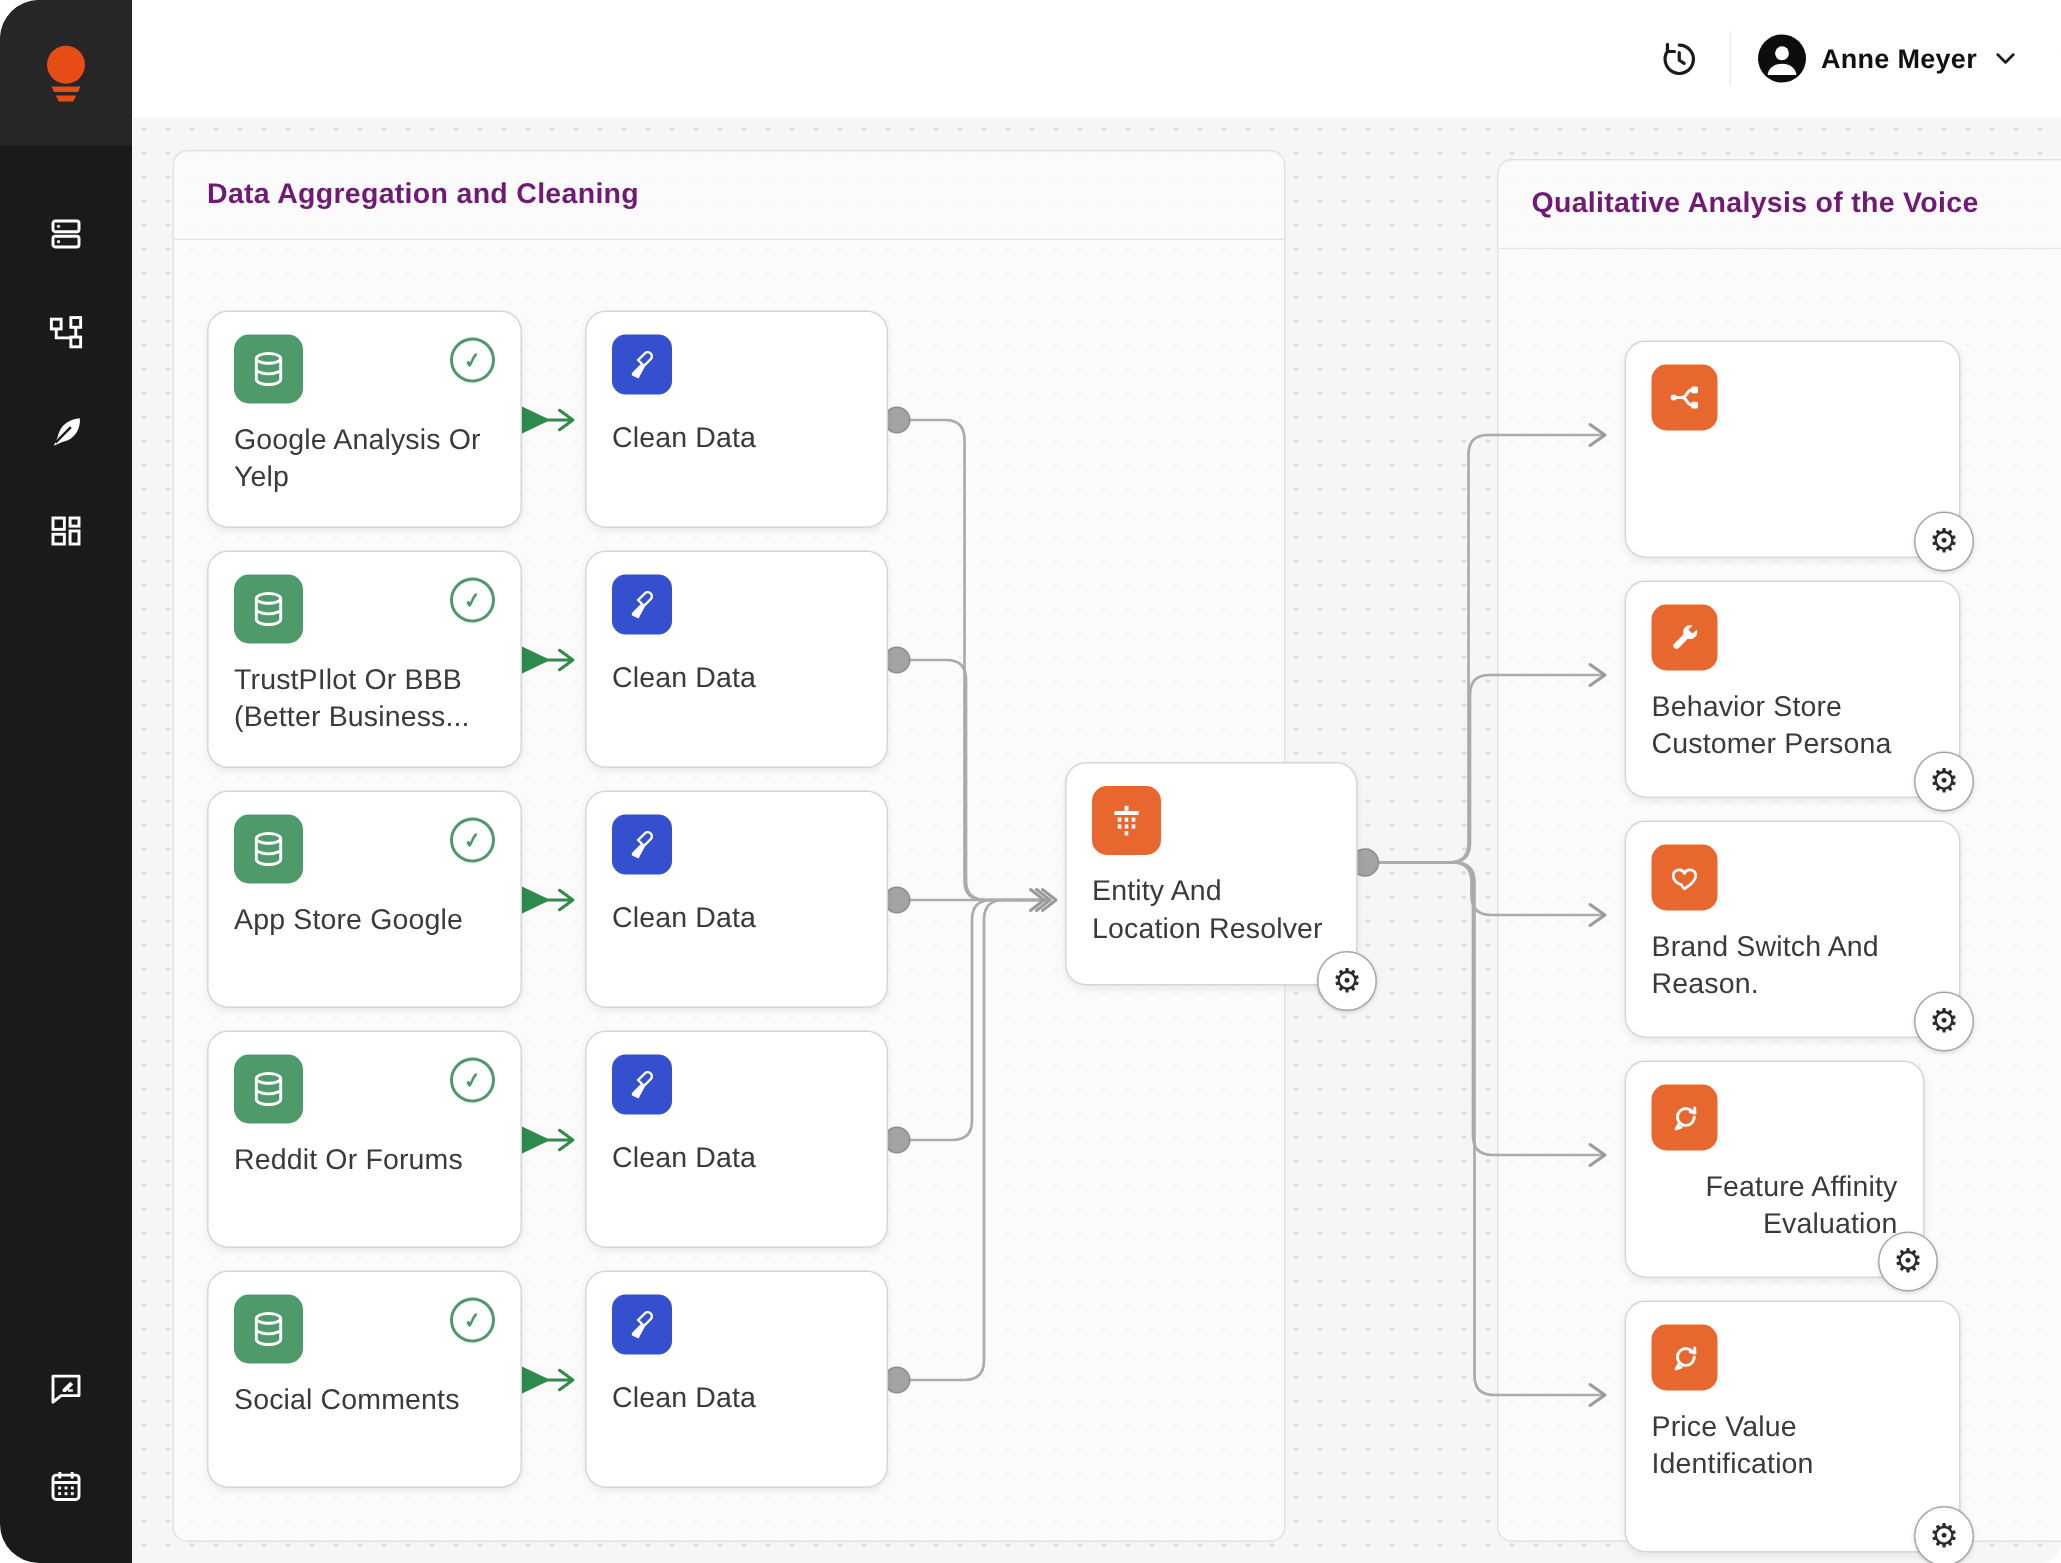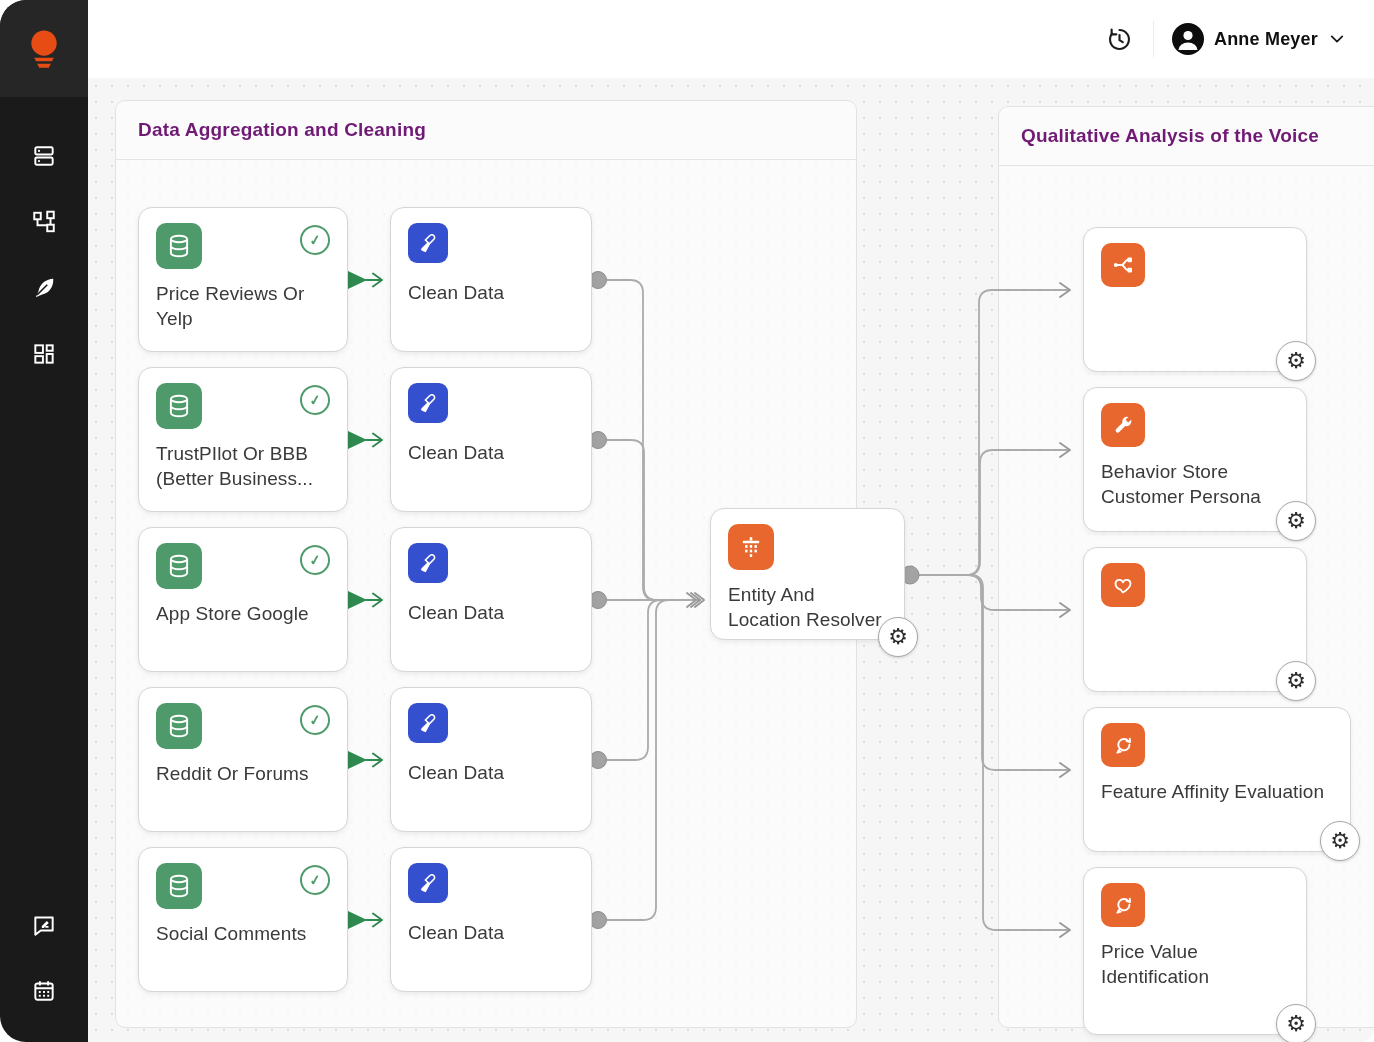--- a/index.html
+++ b/index.html
@@ -124,21 +124,21 @@
     <div class="card-head">
       <span class="icon-tile tile-46 green">
         <svg width="26" height="26" viewBox="0 0 24 24" fill="none" stroke="#fff" stroke-width="1.8">
             <ellipse cx="12" cy="5.5" rx="7.5" ry="3"></ellipse>
             <path d="M4.5 5.5 v6.5 c0 1.7 3.4 3 7.5 3 s7.5-1.3 7.5-3 V5.5"></path>
             <path d="M4.5 12 v6.5 c0 1.7 3.4 3 7.5 3 s7.5-1.3 7.5-3 V12"></path>
           </svg>
       </span>
       <span class="check">✓</span>
     </div>
-    <div class="card-label">Price Reviews Or Yelp</div>
+    <div class="card-label">Google Analysis Or Yelp</div>
   </div>
 
   <div class="card" style="left:138px;top:367px;width:210px;height:145px;">
     <div class="card-head">
       <span class="icon-tile tile-46 green">
         <svg width="26" height="26" viewBox="0 0 24 24" fill="none" stroke="#fff" stroke-width="1.8">
             <ellipse cx="12" cy="5.5" rx="7.5" ry="3"></ellipse>
             <path d="M4.5 5.5 v6.5 c0 1.7 3.4 3 7.5 3 s7.5-1.3 7.5-3 V5.5"></path>
             <path d="M4.5 12 v6.5 c0 1.7 3.4 3 7.5 3 s7.5-1.3 7.5-3 V12"></path>
           </svg>
@@ -233,21 +233,21 @@
   <div class="card" style="left:390px;top:847px;width:202px;height:145px;">
     <span class="icon-tile tile-40 blue">
       <svg width="22" height="22" viewBox="0 0 24 24">
           <path d="M13.8 4.2 a3 3 0 1 1 4.2 4.2 l-4.6 4.6 -4.2-4.2z" fill="none" stroke="#fff" stroke-width="1.7"></path>
           <path d="M11.6 11.2 L5 17.8 c-.9.9-.6 2.1.5 2.6 l4 1.7 4.8-9z" fill="#fff"></path>
         </svg>
     </span>
     <div class="card-label" style="margin-top:18px;">Clean Data</div>
   </div>
 
-  <div class="card" style="left:710px;top:508px;width:195px;height:132px;">
+  <div class="card" style="left:710px;top:508px;width:195px;height:149px;">
     <span class="icon-tile tile-46 orange">
       <svg width="26" height="26" viewBox="0 0 24 24" fill="#fff">
           <rect x="10.8" y="3" width="2.4" height="3"></rect>
           <rect x="4.5" y="6.2" width="15" height="2.4" rx="0.6"></rect>
           <rect x="6.6" y="10.2" width="2.2" height="2.6"></rect>
           <rect x="10.9" y="10.2" width="2.2" height="2.6"></rect>
           <rect x="15.2" y="10.2" width="2.2" height="2.6"></rect>
           <rect x="6.6" y="14.4" width="2.2" height="2.6"></rect>
           <rect x="10.9" y="14.4" width="2.2" height="2.6"></rect>
           <rect x="15.2" y="14.4" width="2.2" height="2.6"></rect>
@@ -289,26 +289,27 @@
       <span class="gear-glyph">⚙</span>
     </div>
   </div>
 
   <div class="card" style="left:1083px;top:547px;width:224px;height:145px;">
     <span class="icon-tile tile-44 orange">
       <svg width="24" height="24" viewBox="0 0 24 24" fill="none" stroke="#fff" stroke-width="1.8" stroke-linejoin="round">
           <path d="M12 19.5 c-1.5-1.2-2-2.6-2-2.6 -3-1-5.5-3.2-5.5-6.1 a3.9 3.9 0 0 1 7.5-1.5 a3.9 3.9 0 0 1 7.5 1.5 c0 3.6-4 6.5-7.5 8.7z"></path>
         </svg>
     </span>
+    <div class="card-label">Brand Switch And Reason.</div>
     <div class="gear-badge" style="right:-10px;bottom:-10px;">
       <span class="gear-glyph">⚙</span>
     </div>
   </div>
 
-  <div class="card" style="left:1083px;top:707px;width:268px;height:145px;">
+  <div class="card" style="left:1083px;top:707px;width:200px;height:145px;text-align:right;">
     <span class="icon-tile tile-44 orange">
       <svg width="24" height="24" viewBox="0 0 24 24" fill="none" stroke="#fff" stroke-width="1.9" stroke-linecap="round">
           <path d="M17.3 8.2 a5.6 5.6 0 1 0 1.2 3.5"></path>
           <path d="M18.8 5.6 l.2 3.4 -3.2-.8" stroke-linejoin="round"></path>
           <path d="M8 16.8 L6.4 19.6 l3.4-1.1" stroke-linejoin="round"></path>
         </svg>
     </span>
     <div class="card-label">Feature Affinity Evaluation</div>
     <div class="gear-badge" style="right:-10px;bottom:-10px;">
       <span class="gear-glyph">⚙</span>

